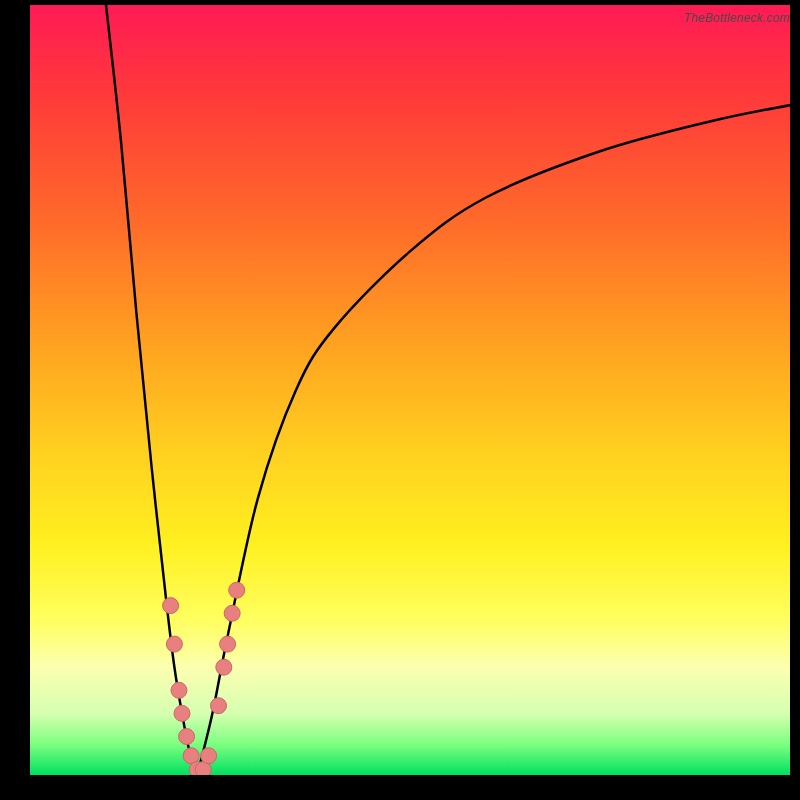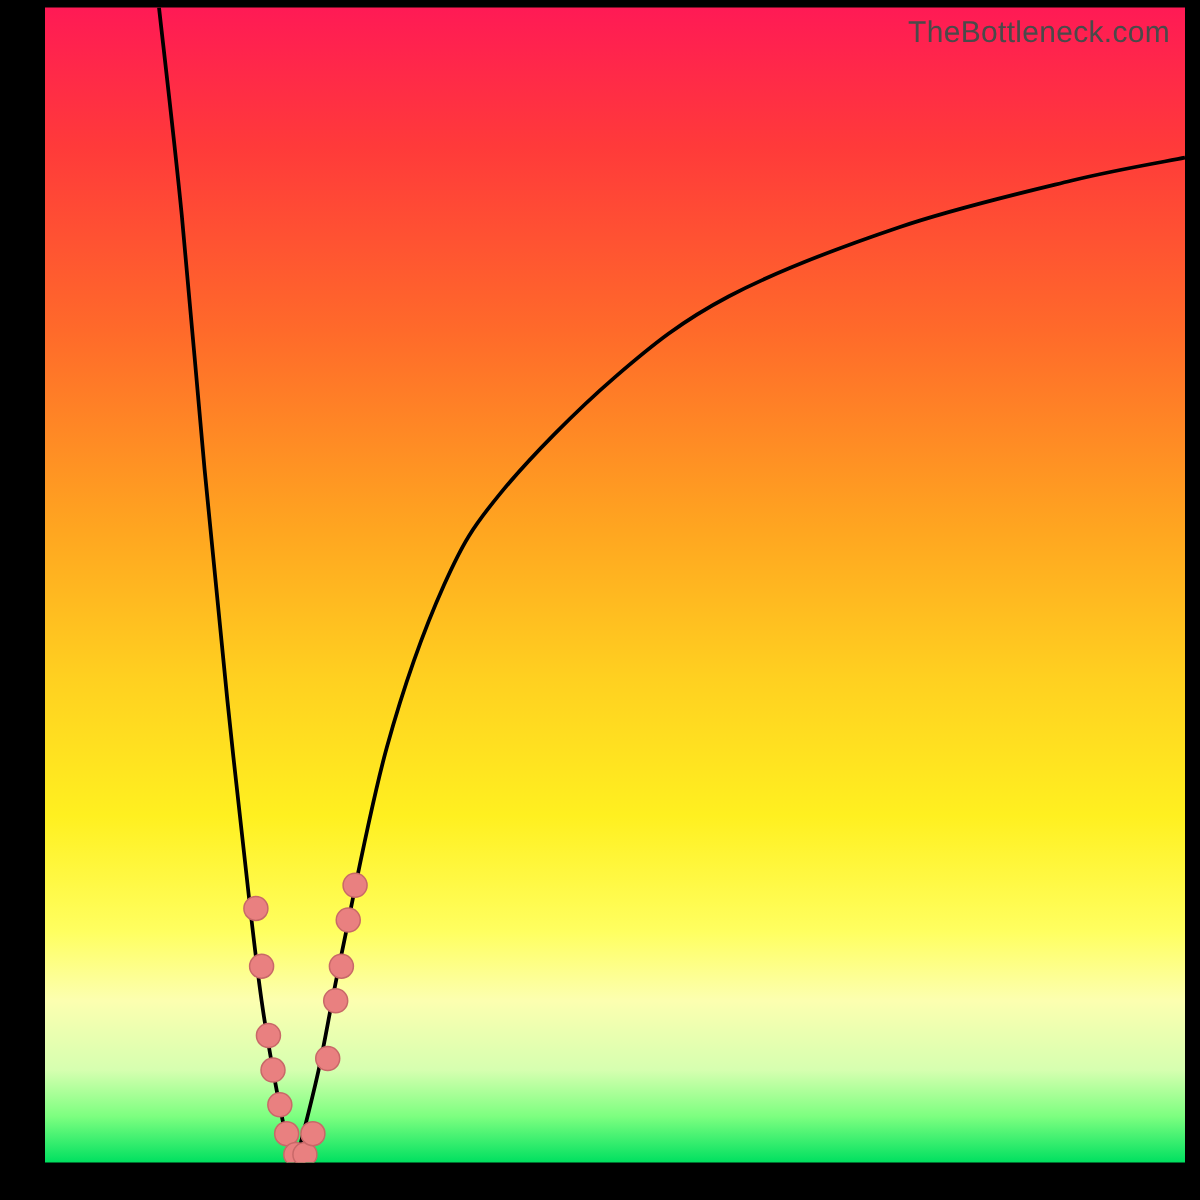--- a/index.html
+++ b/index.html
@@ -32,26 +32,27 @@
       #fff020 70%,
       #ffff60 80%,
       #fcffb0 86%,
       #d6ffb0 92%,
       #7dff80 96%,
       #00e060 100%);
   }
   .watermark {
     position: absolute;
     top: 6px;
-    right: 10px;
+    right: 0;
     color: #4a4a4a;
-    font-size: 20px;
+    font-size: 12px;
     font-weight: 500;
     letter-spacing: 0.2px;
     z-index: 5;
+    font-style: italic;
   }
   svg.curves {
     position: absolute;
     left: 0;
     top: 0;
     width: 760px;
     height: 770px;
     z-index: 2;
   }
   .dot {

